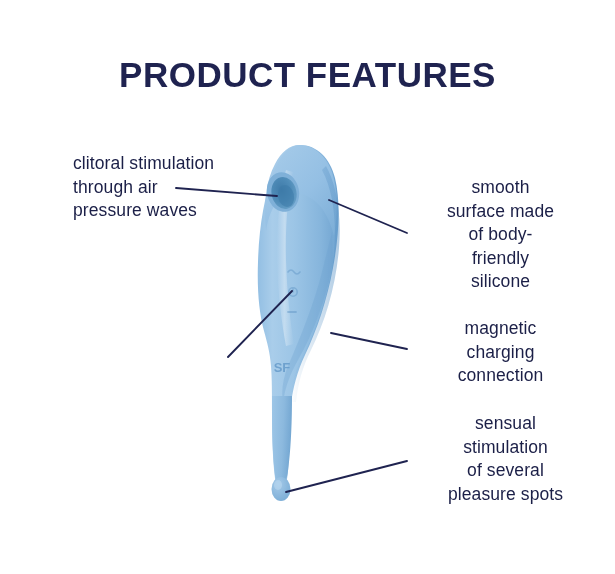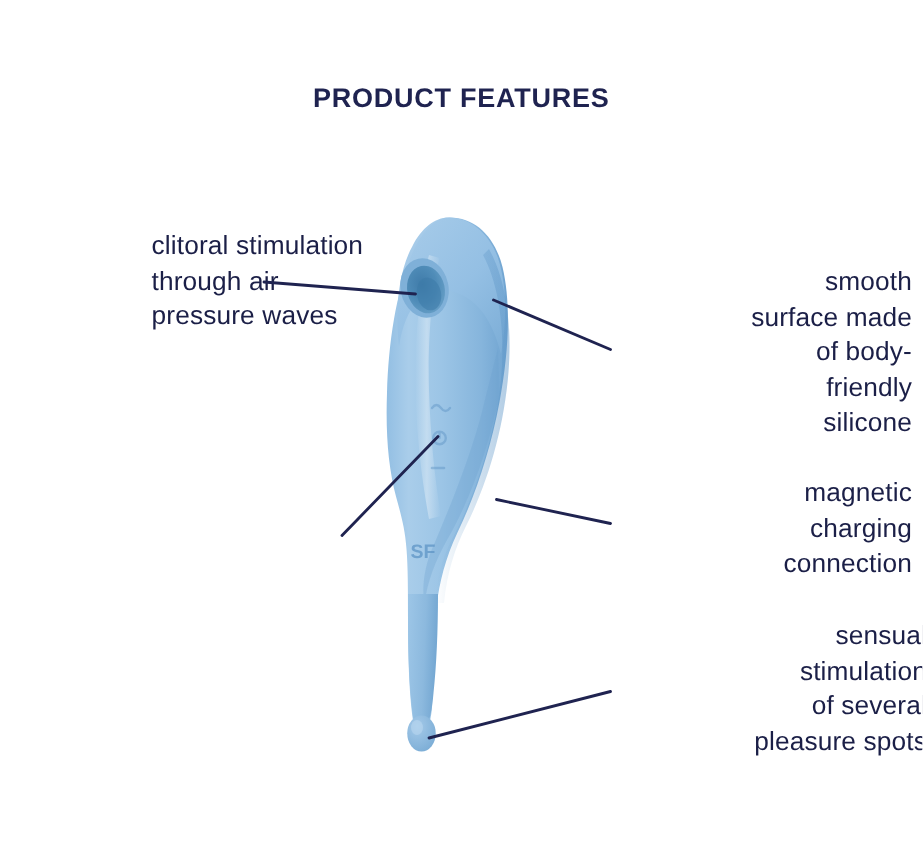--- a/index.html
+++ b/index.html
@@ -15,35 +15,35 @@
     overflow: hidden;
     font-family: "Liberation Sans", sans-serif;
     color: #1b1f47;
   }
   #page-title {
     position: absolute;
     top: 55px;
     left: 0;
     width: 615px;
     text-align: center;
-    font-size: 18px;
+    font-size: 35px;
     font-weight: bold;
     letter-spacing: 0.5px;
     color: #1f2350;
   }
   .feature-text {
     position: absolute;
     font-size: 17.5px;
     line-height: 23.5px;
     color: #1b1f47;
     white-space: pre-line;
     letter-spacing: 0.1px;
   }
-  .feature-left { text-align: left; margin-left: 28px; }
-  .feature-right { text-align: right; margin-left: 20px; }
+  .feature-left { text-align: left; }
+  .feature-right { text-align: center; }
 
   #feat-clitoral  { left: 73px;  top: 152px; width: 190px; }
   #feat-switch    { left: 73px;  top: 317px; width: 200px; }
   #feat-smooth    { left: 413px; top: 176px; width: 175px; }
   #feat-magnetic  { left: 413px; top: 317px; width: 175px; }
   #feat-sensual   { left: 413px; top: 412px; width: 185px; }
 
   #leader-svg, #product-svg {
     position: absolute;
     left: 0;

